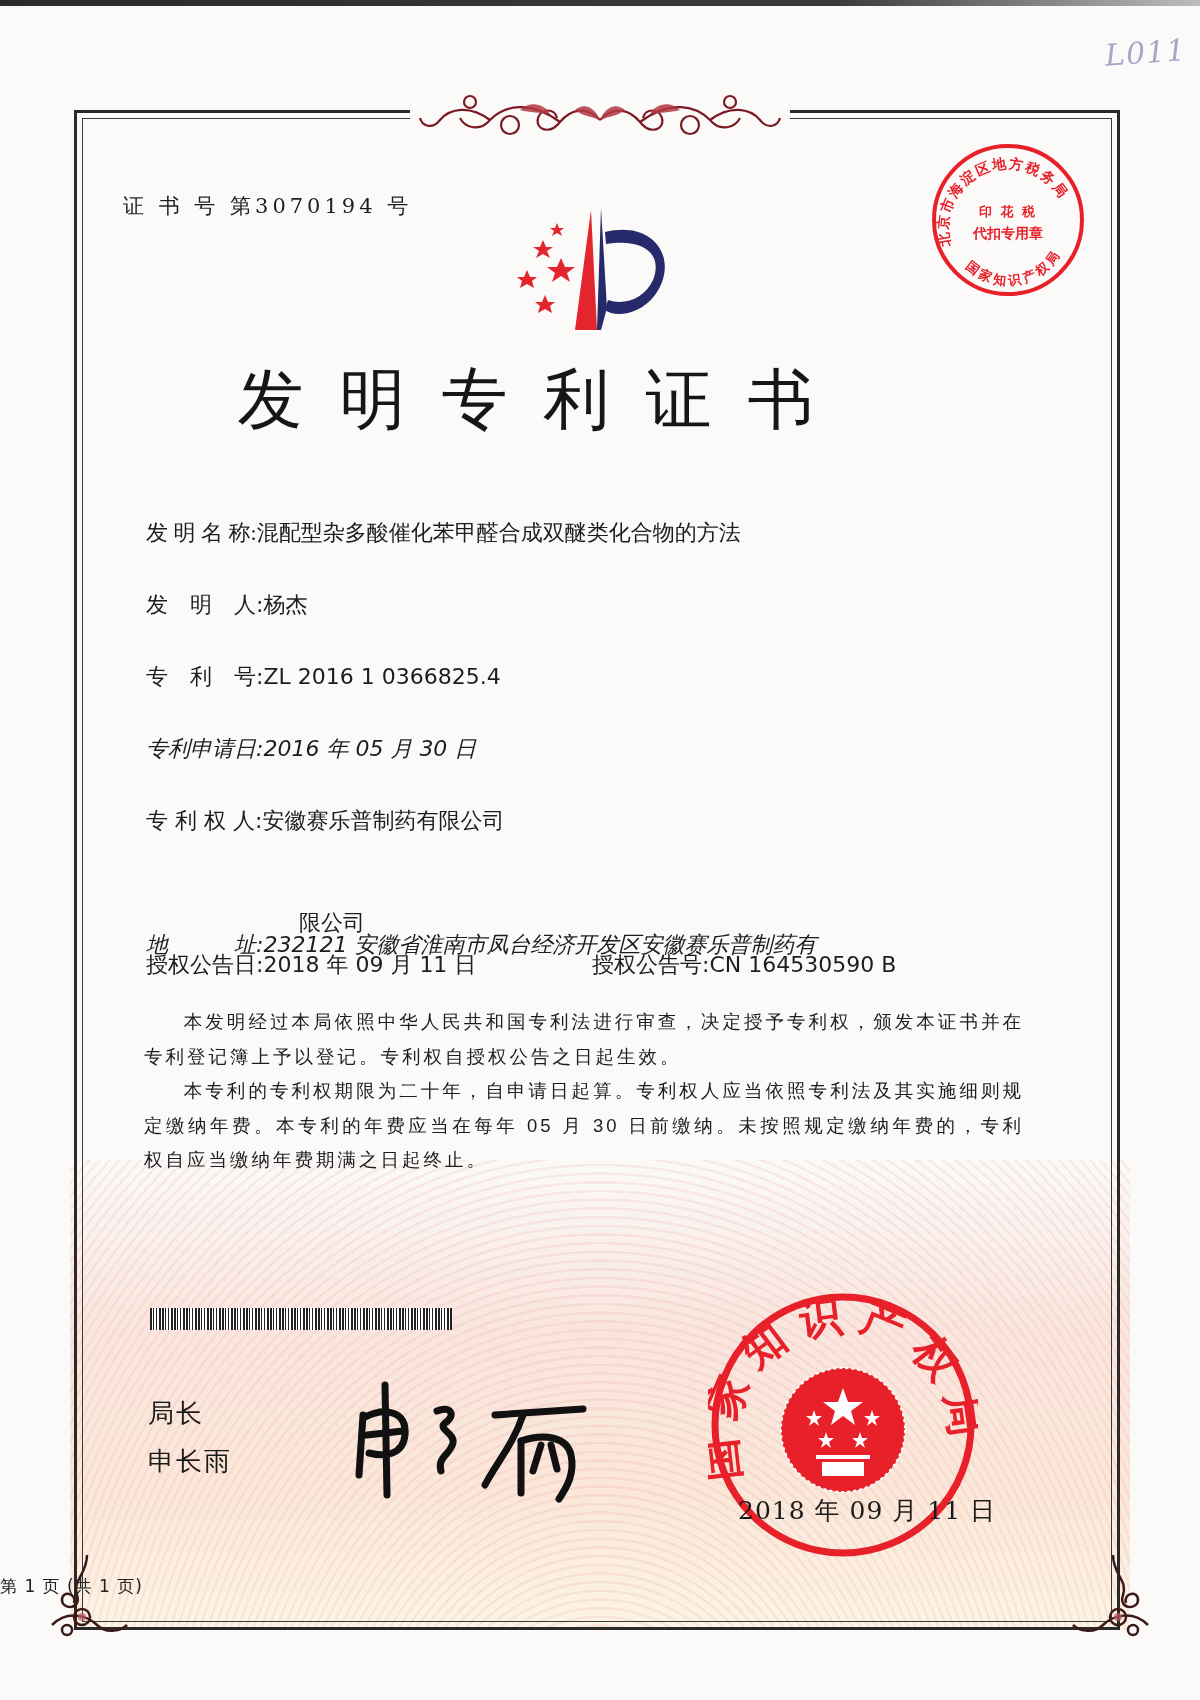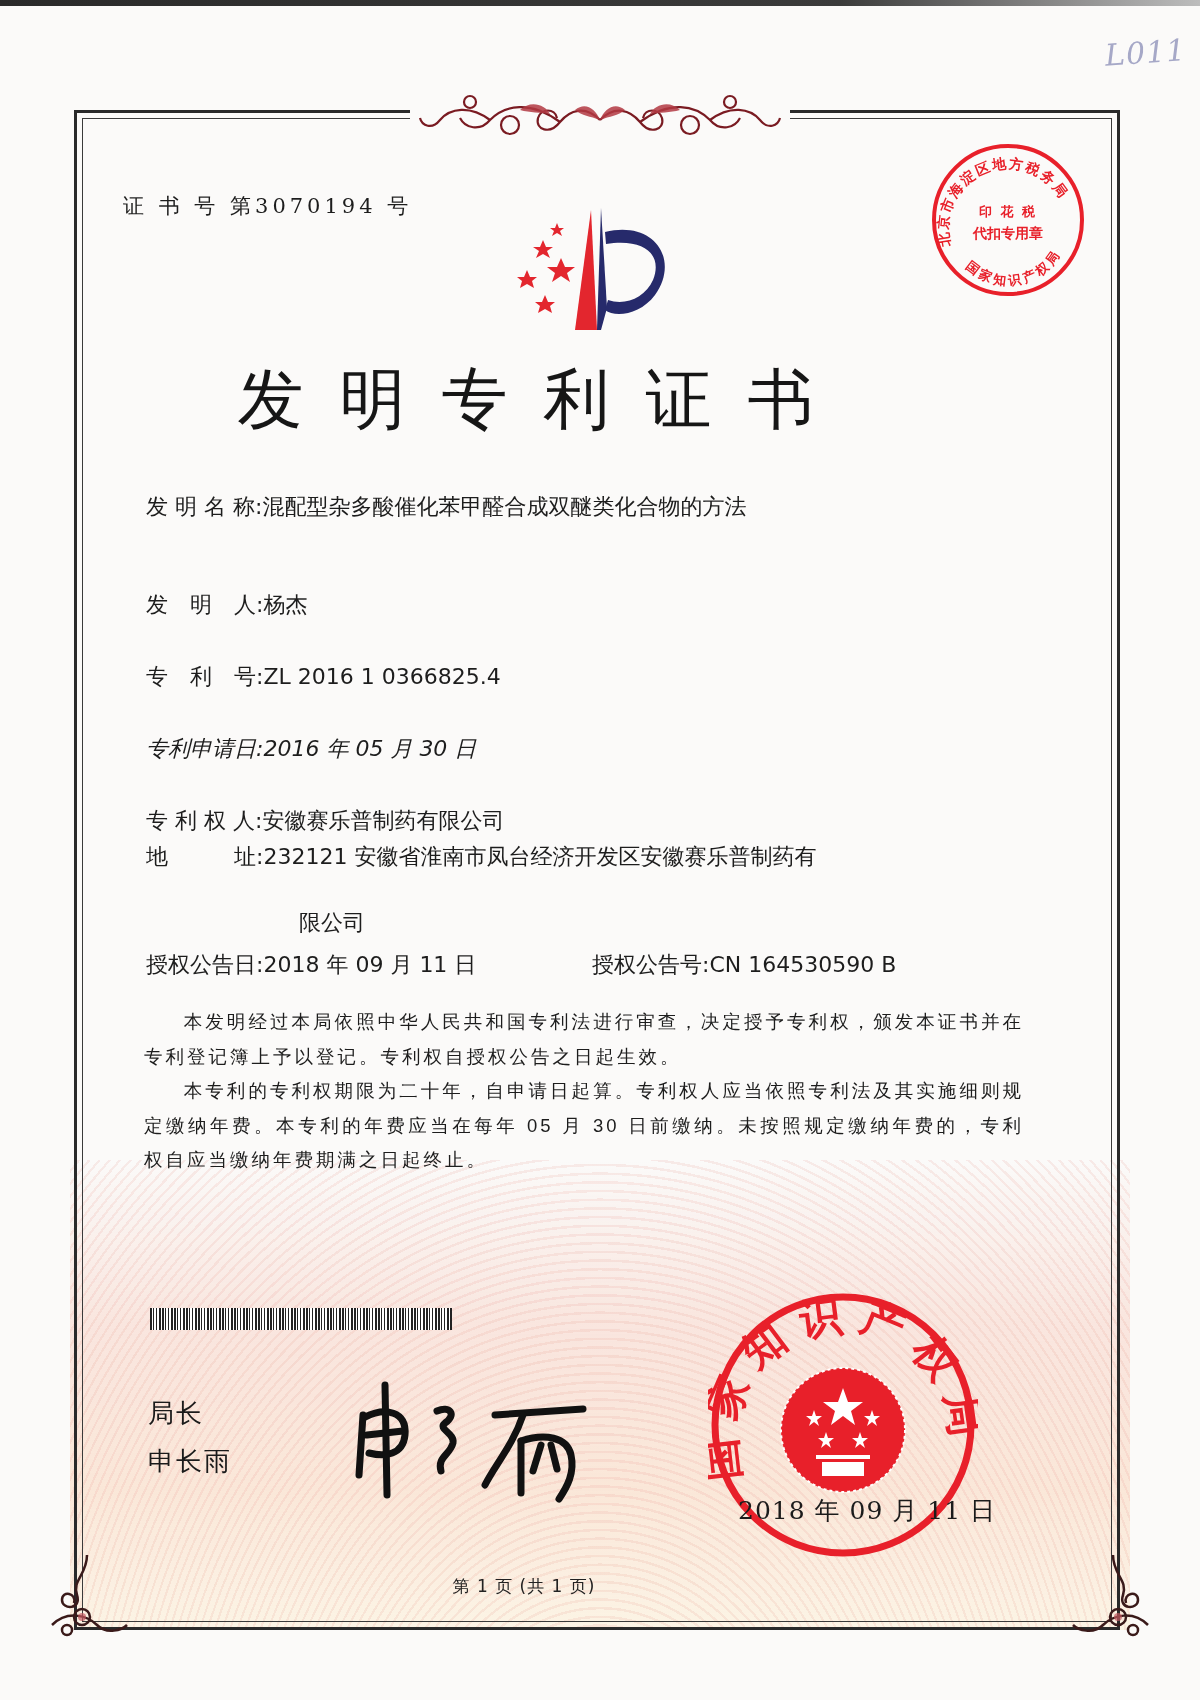--- a/index.html
+++ b/index.html
@@ -88,21 +88,21 @@
   .director-name { top:1444px; }
   .signature { position:absolute; left:345px; top:1375px; width:260px; height:130px; }
 
   .cnipa-seal { position:absolute; left:708px; top:1290px; width:270px; height:270px; }
   .seal-date {
     position:absolute; left:738px; top:1494px;
     font-size:25px; color:#1b1b1b; letter-spacing:1px;
     font-family:"DejaVu Serif","Liberation Serif",serif;
   }
   .page-footer {
-    position:absolute; left:0; width:1048px; top:1575px; text-align:center;
+    position:absolute; left:0; width:1048px; top:1575px; 
     font-family:"DejaVu Sans","Liberation Sans",sans-serif;
     font-size:17px; color:#222; letter-spacing:1px;
   }
 </style>
 </head>
 <body>
 
 <div class="paper-edge-top"></div>
 <div class="guilloche"></div>
 
@@ -193,36 +193,36 @@
     <text font-size="13" fill="#e8202a" font-weight="bold" font-family="DejaVu Serif, serif" letter-spacing="3">
       <textPath href="#taxArcBottom" startOffset="10%">国家知识产权局</textPath>
     </text>
     <text x="80" y="76" text-anchor="middle" font-size="13" fill="#e8202a" font-weight="bold" font-family="DejaVu Serif, serif" letter-spacing="2">印 花 税</text>
     <text x="80" y="98" text-anchor="middle" font-size="14" fill="#e8202a" font-weight="bold" font-family="DejaVu Serif, serif">代扣专用章</text>
   </svg>
 </div>
 
 <div class="page-title">发明专利证书</div>
 
-<div class="field" style="top:492px;">
+<div class="field" style="top:518px;font-family:Liberation Serif, serif;">
   <span class="label">发 明 名 称:</span><span class="value">混配型杂多酸催化苯甲醛合成双醚类化合物的方法</span>
 </div>
 <div class="field" style="top:590px;">
   <span class="label">发　明　人:</span><span class="value">杨杰</span>
 </div>
 <div class="field" style="top:662px;">
   <span class="label">专　利　号:</span><span class="value">ZL 2016 1 0366825.4</span>
 </div>
 <div class="field" style="top:734px;font-style:italic;">
   <span class="label">专利申请日:</span><span class="value">2016 年 05 月 30 日</span>
 </div>
 <div class="field" style="top:806px;">
   <span class="label">专 利 权 人:</span><span class="value">安徽赛乐普制药有限公司</span>
 </div>
-<div class="field" style="top:842px;">
+<div class="field" style="top:930px;font-style:italic;">
   <span class="label">地　　　址:</span><span class="value">232121 安徽省淮南市凤台经济开发区安徽赛乐普制药有</span>
 </div>
 <div class="field" style="top:908px; left:299px;">
   <span class="value">限公司</span>
 </div>
 <div class="field" style="top:950px;">
   <span class="label">授权公告日:</span><span class="value">2018 年 09 月 11 日</span>
 </div>
 <div class="field" style="top:950px; left:592px;">
   <span class="label">授权公告号:</span><span class="value">CN 164530590 B</span>

